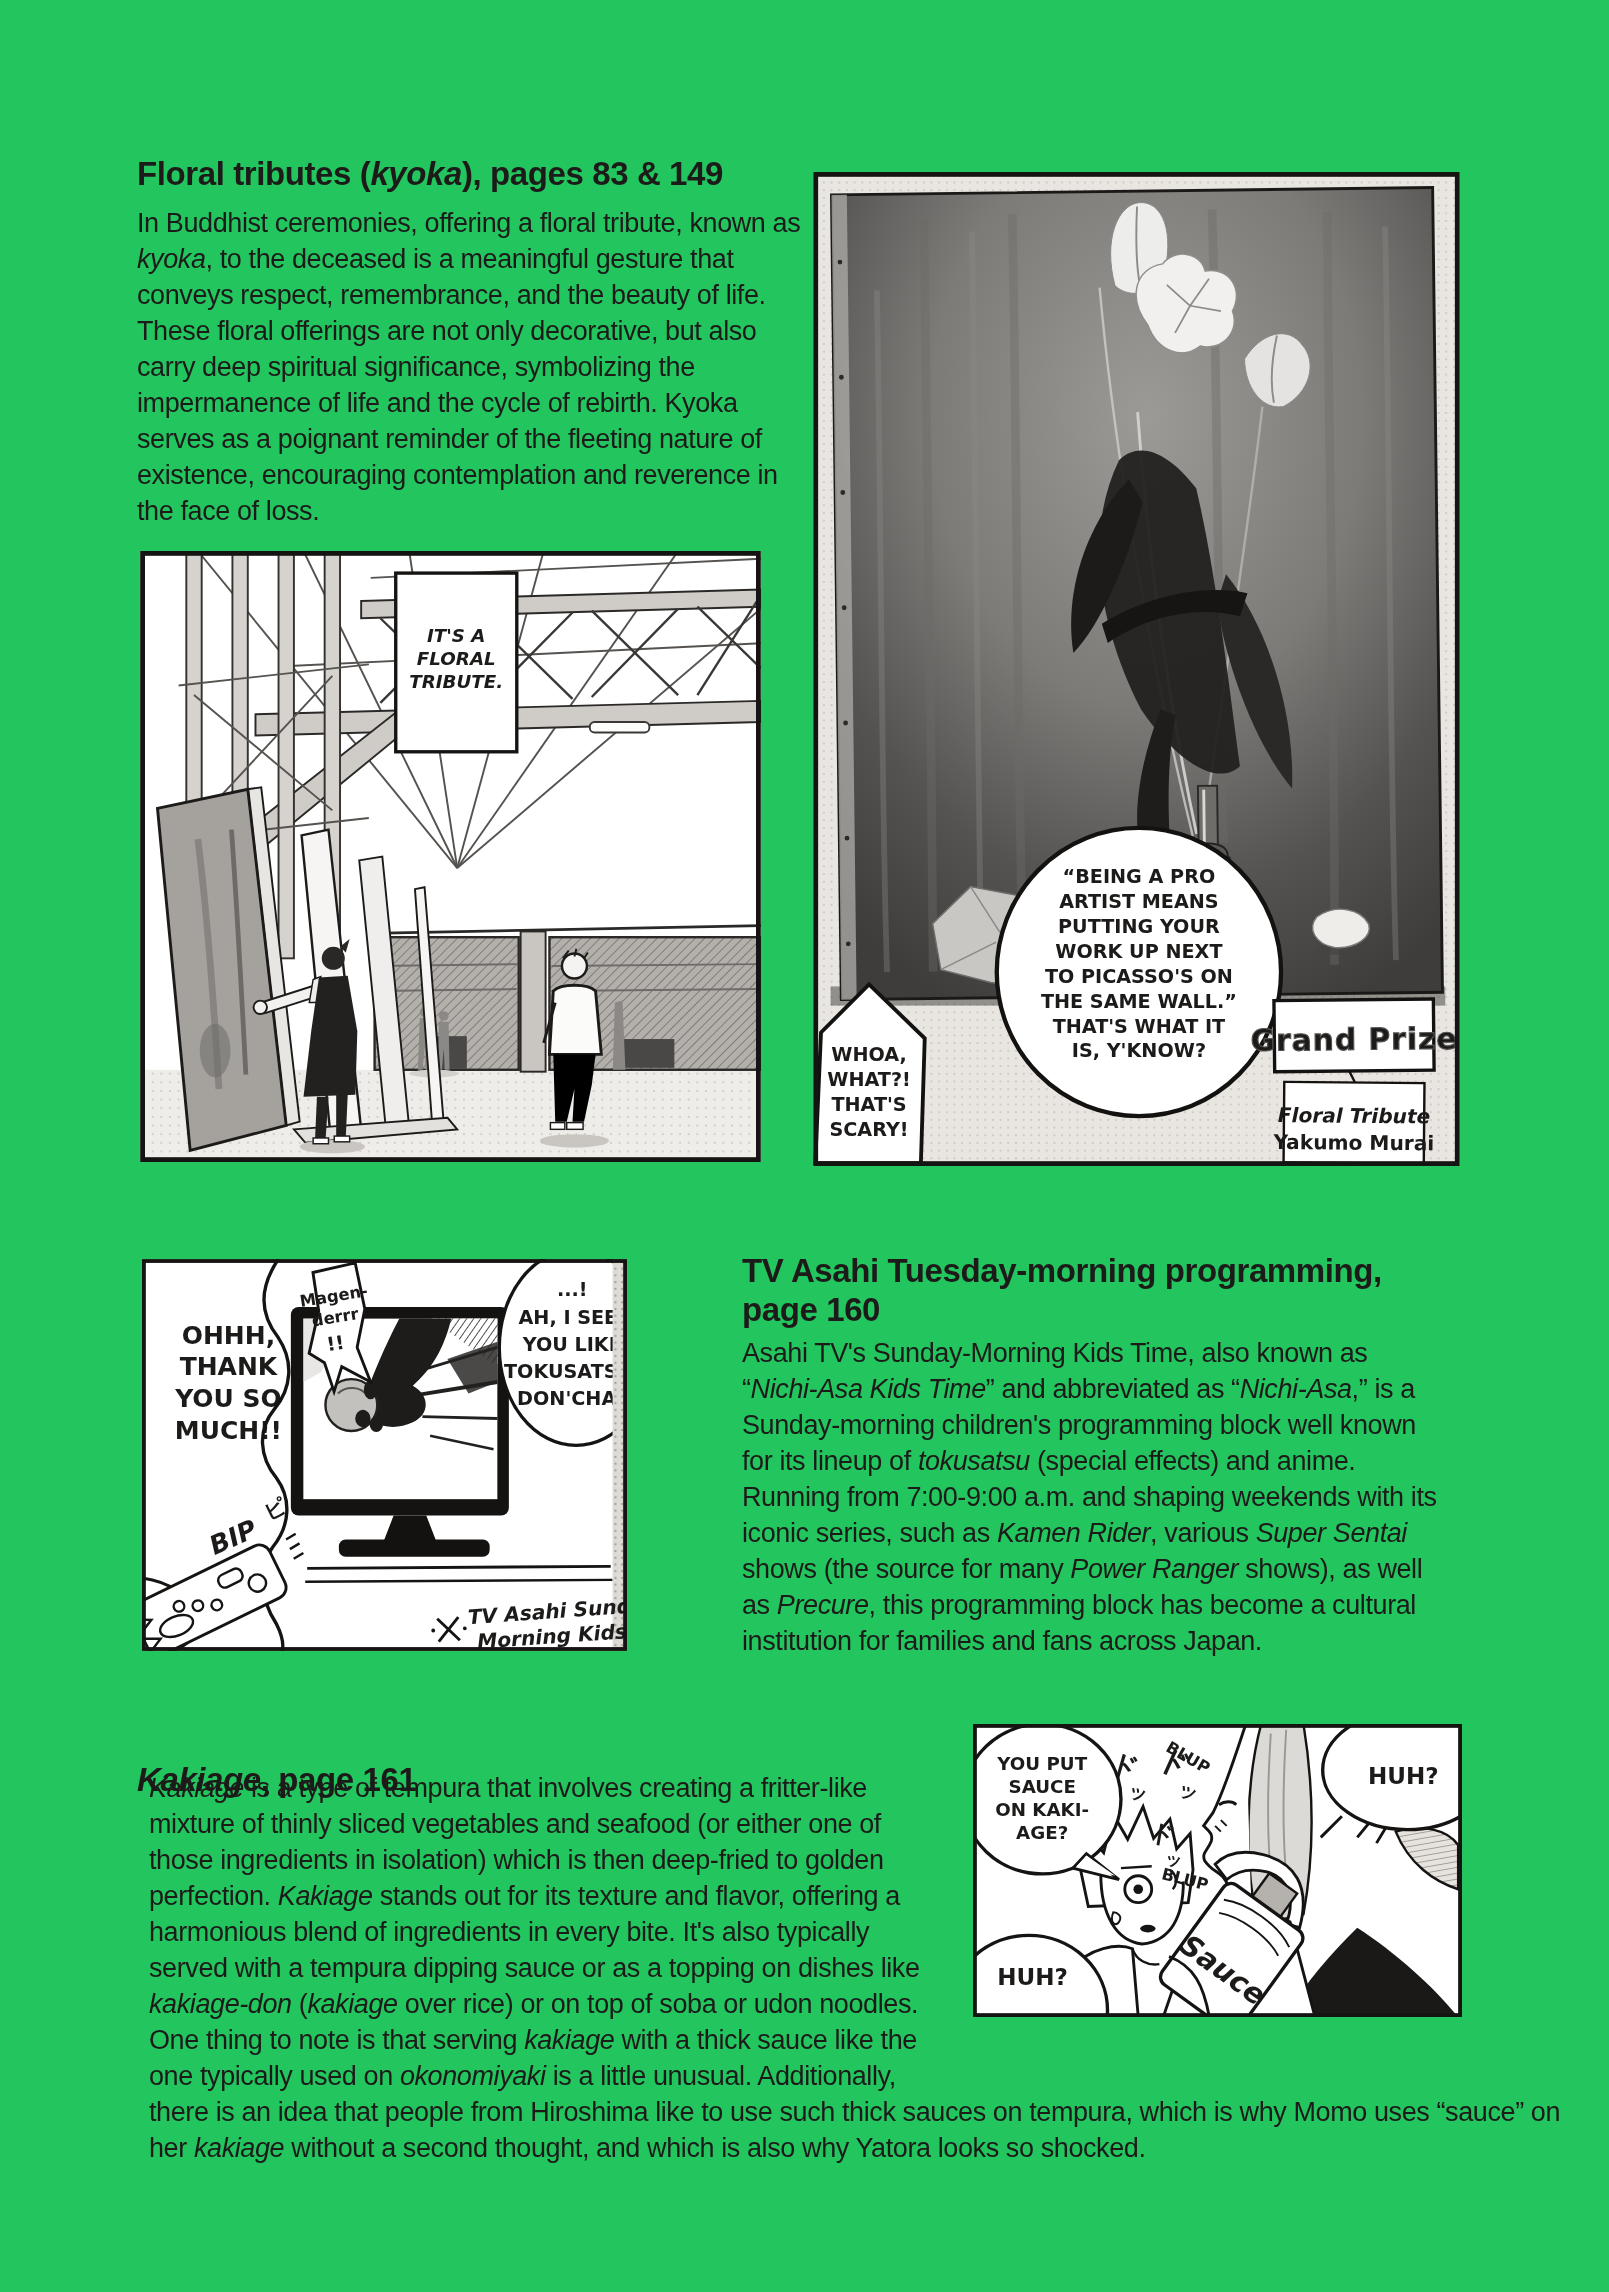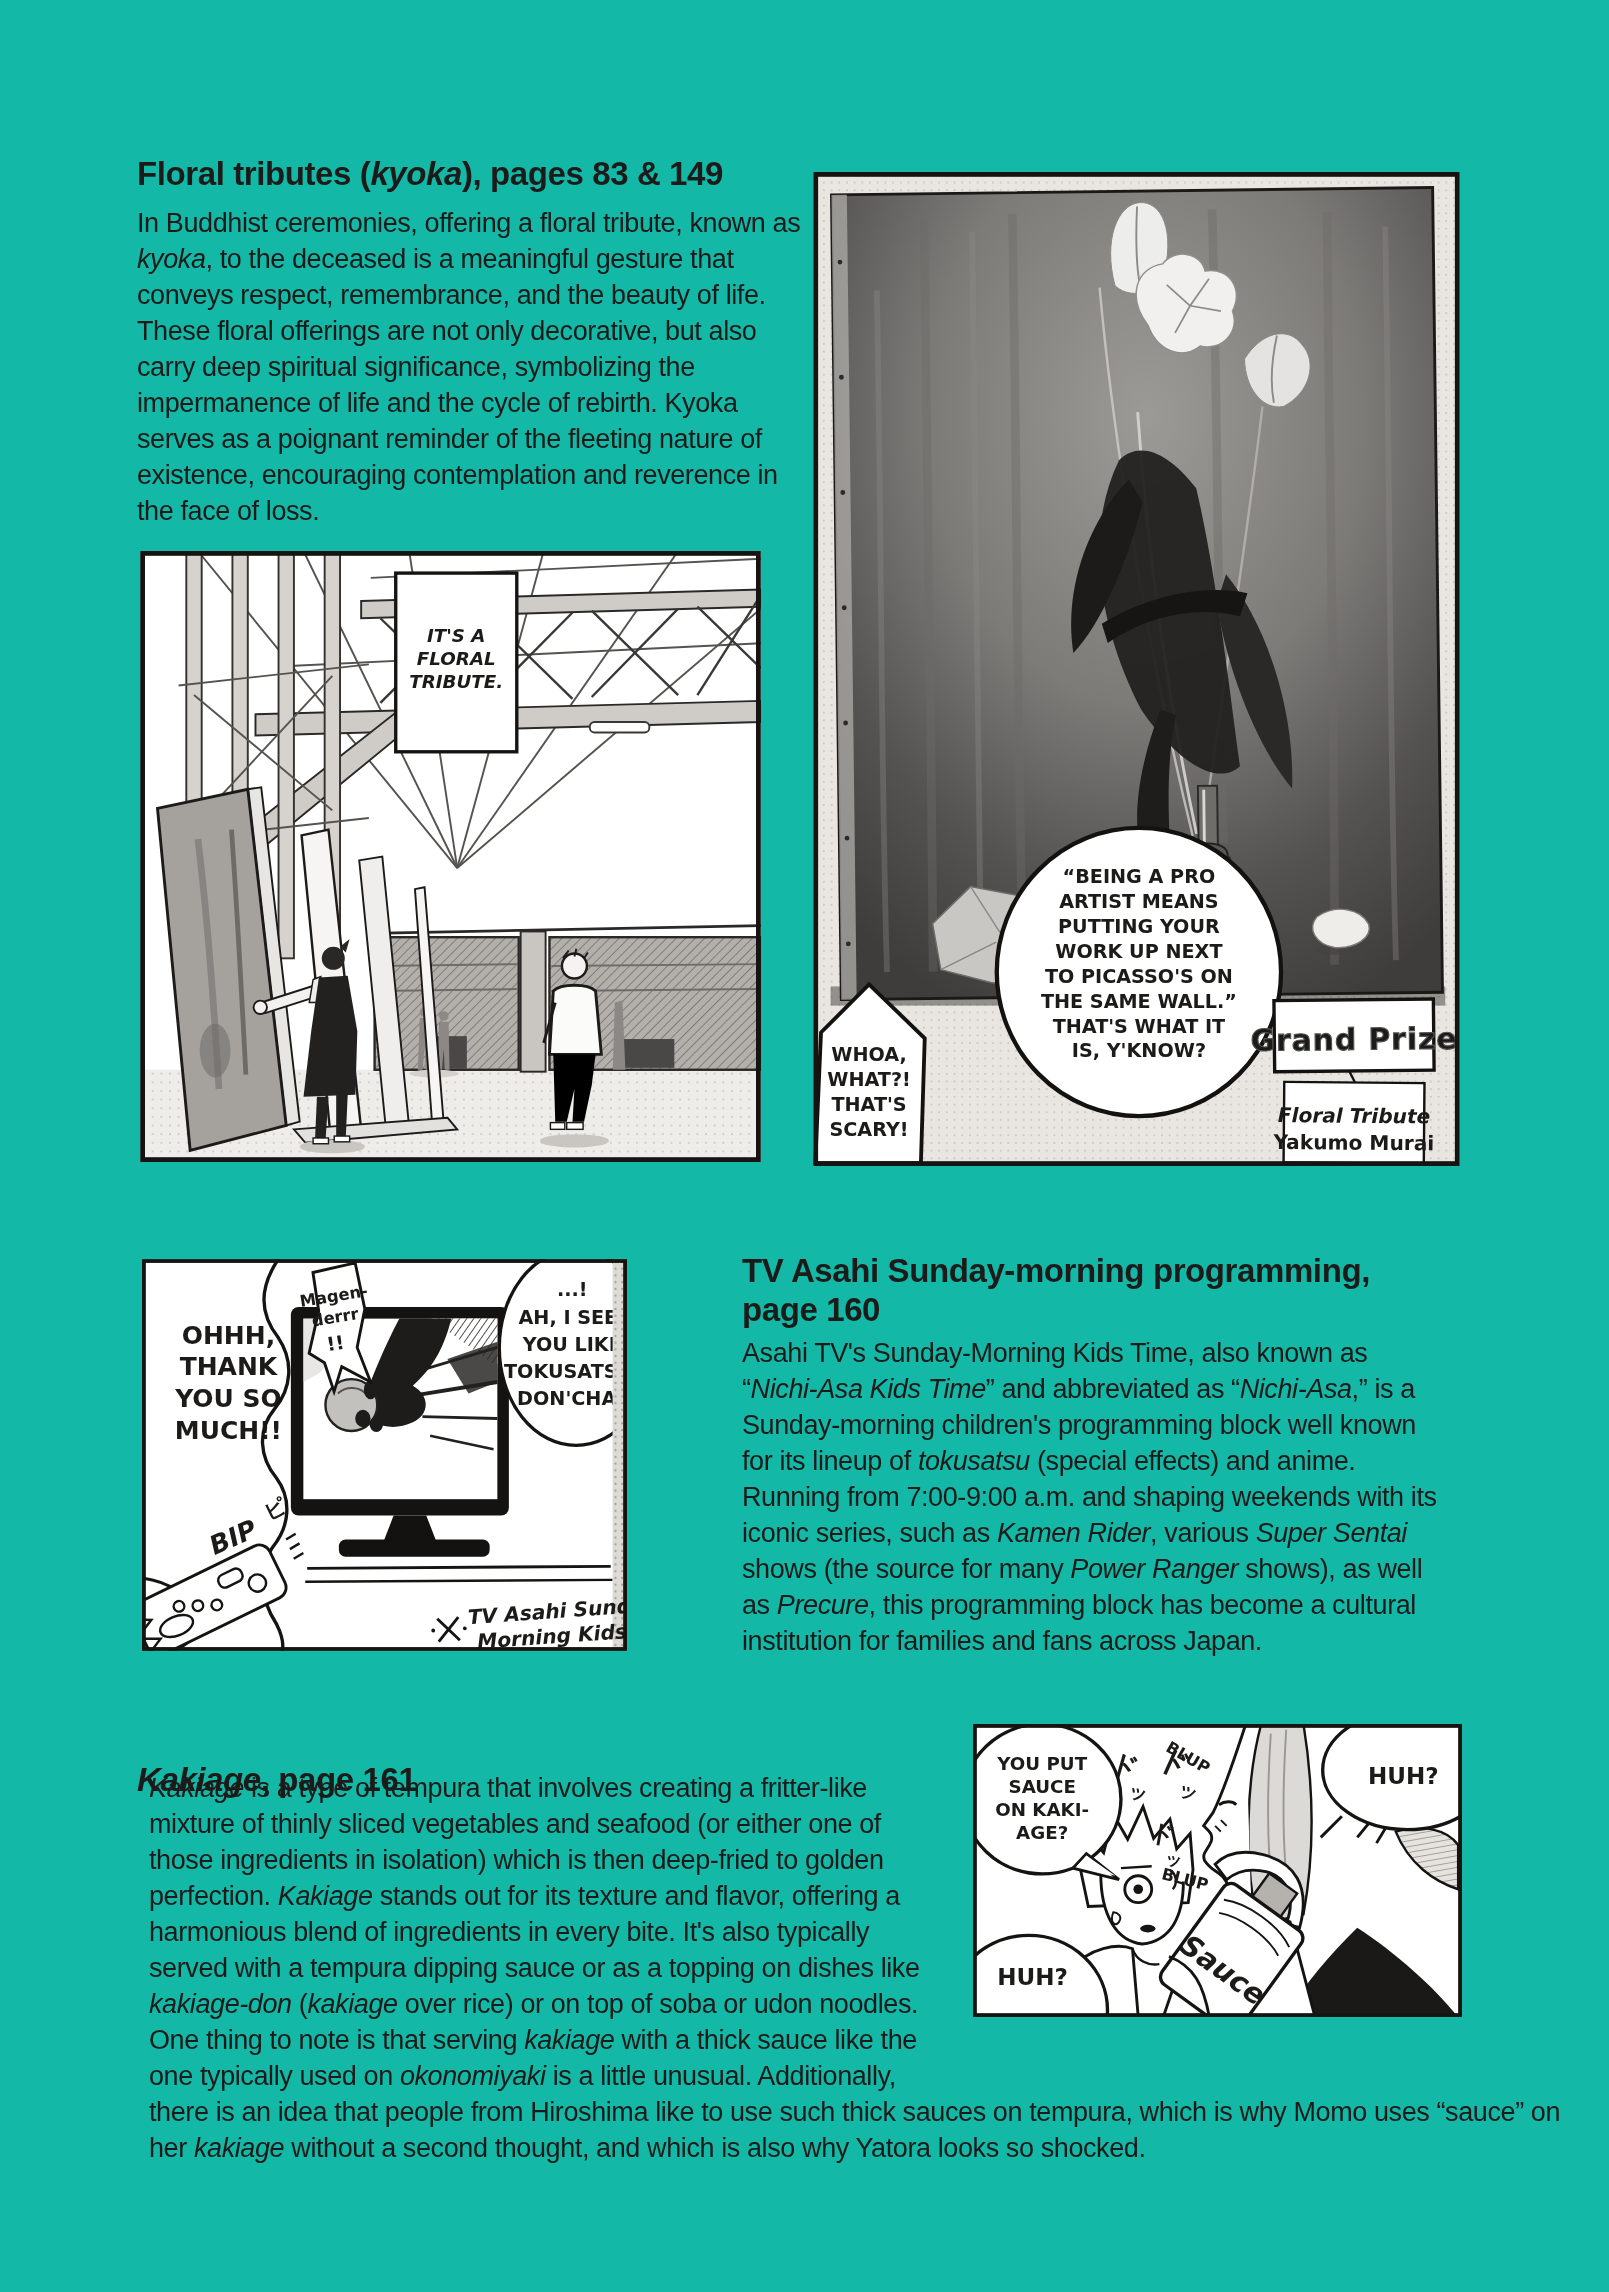--- a/index.html
+++ b/index.html
@@ -1,16 +1,16 @@
 <!DOCTYPE html>
 <html><head>
 <meta charset="utf-8">
 <style>
   html,body{margin:0;padding:0;background:#ffffff;}
-  .page{position:relative;width:1609px;height:2292px;background:#14b8a6;overflow:hidden;
+  .page{position:relative;width:1609px;height:2292px;background:#22c55e;overflow:hidden;
         font-family:"Liberation Sans",sans-serif;color:#1d1b1a;}
   h2.sec{position:absolute;margin:0;font-weight:bold;font-size:33px;line-height:39px;letter-spacing:-0.4px;}
   .para{position:absolute;font-size:27px;line-height:36px;letter-spacing:-0.4px;}
   .para i, h2.sec i{font-style:italic;}
   .wrapspacer{float:right;width:615px;height:298px;}
   svg.panel{position:absolute;}
   svg text{font-family:"DejaVu Sans",sans-serif;fill:#1d1b1a;}
   .cb{font-weight:bold;text-anchor:middle;}
   .cbi{font-weight:bold;font-style:italic;text-anchor:middle;}
   .hand{font-style:italic;font-weight:600;}
@@ -260,21 +260,21 @@
     </g>
     <line x1="558" y1="936" x2="564" y2="948" stroke="#141210" stroke-width="2.5"></line>
     <g transform="rotate(0.5 562 990)">
       <rect x="490" y="948" width="146" height="84" fill="#ffffff" stroke="#141210" stroke-width="2.5"></rect>
       <text x="563" y="990" text-anchor="middle" font-family="Liberation Sans, sans-serif" font-style="italic" font-weight="600" font-size="21">Floral Tribute</text>
       <text x="563" y="1018" text-anchor="middle" font-family="Liberation Sans, sans-serif" font-weight="600" font-size="21">Yakumo Murai</text>
     </g>
     <rect x="2.5" y="2.5" width="668" height="1030" fill="none" stroke="#161412" stroke-width="5"></rect>
   </svg>
 
-  <h2 class="sec" style="left:742px;top:1251px;width:672px">TV Asahi Sunday-morning programming, page 160</h2>
+  <h2 class="sec" style="left:742px;top:1251px;width:672px">TV Asahi Tuesday-morning programming, page 160</h2>
   <div class="para" style="left:742px;top:1335px;width:701px">Asahi TV's Sunday-Morning Kids Time, also known as “<i>Nichi-Asa Kids Time</i>” and abbreviated as “<i>Nichi-Asa</i>,” is a Sunday-morning children's programming block well known for its lineup of <i>tokusatsu</i> (special effects) and anime. Running from 7:00-9:00 a.m. and shaping weekends with its iconic series, such as <i>Kamen Rider</i>, various <i>Super Sentai</i> shows (the source for many <i>Power Ranger</i> shows), as well as <i>Precure</i>, this programming block has become a cultural institution for families and fans across Japan.</div>
 
   <svg class="panel" style="left:142px;top:1259px" width="485" height="392" viewBox="0 0 505 408">
     <defs>
       <pattern id="hatchC" width="6" height="6" patternUnits="userSpaceOnUse" patternTransform="rotate(35)">
         <rect width="6" height="6" fill="#ffffff"></rect>
           <line x1="0" y1="0" x2="0" y2="6" stroke="#3a3836" stroke-width="1.8"></line>
       </pattern>
       <pattern id="toneC" width="7" height="7" patternUnits="userSpaceOnUse">
         <rect width="7" height="7" fill="#dedbd7"></rect>

